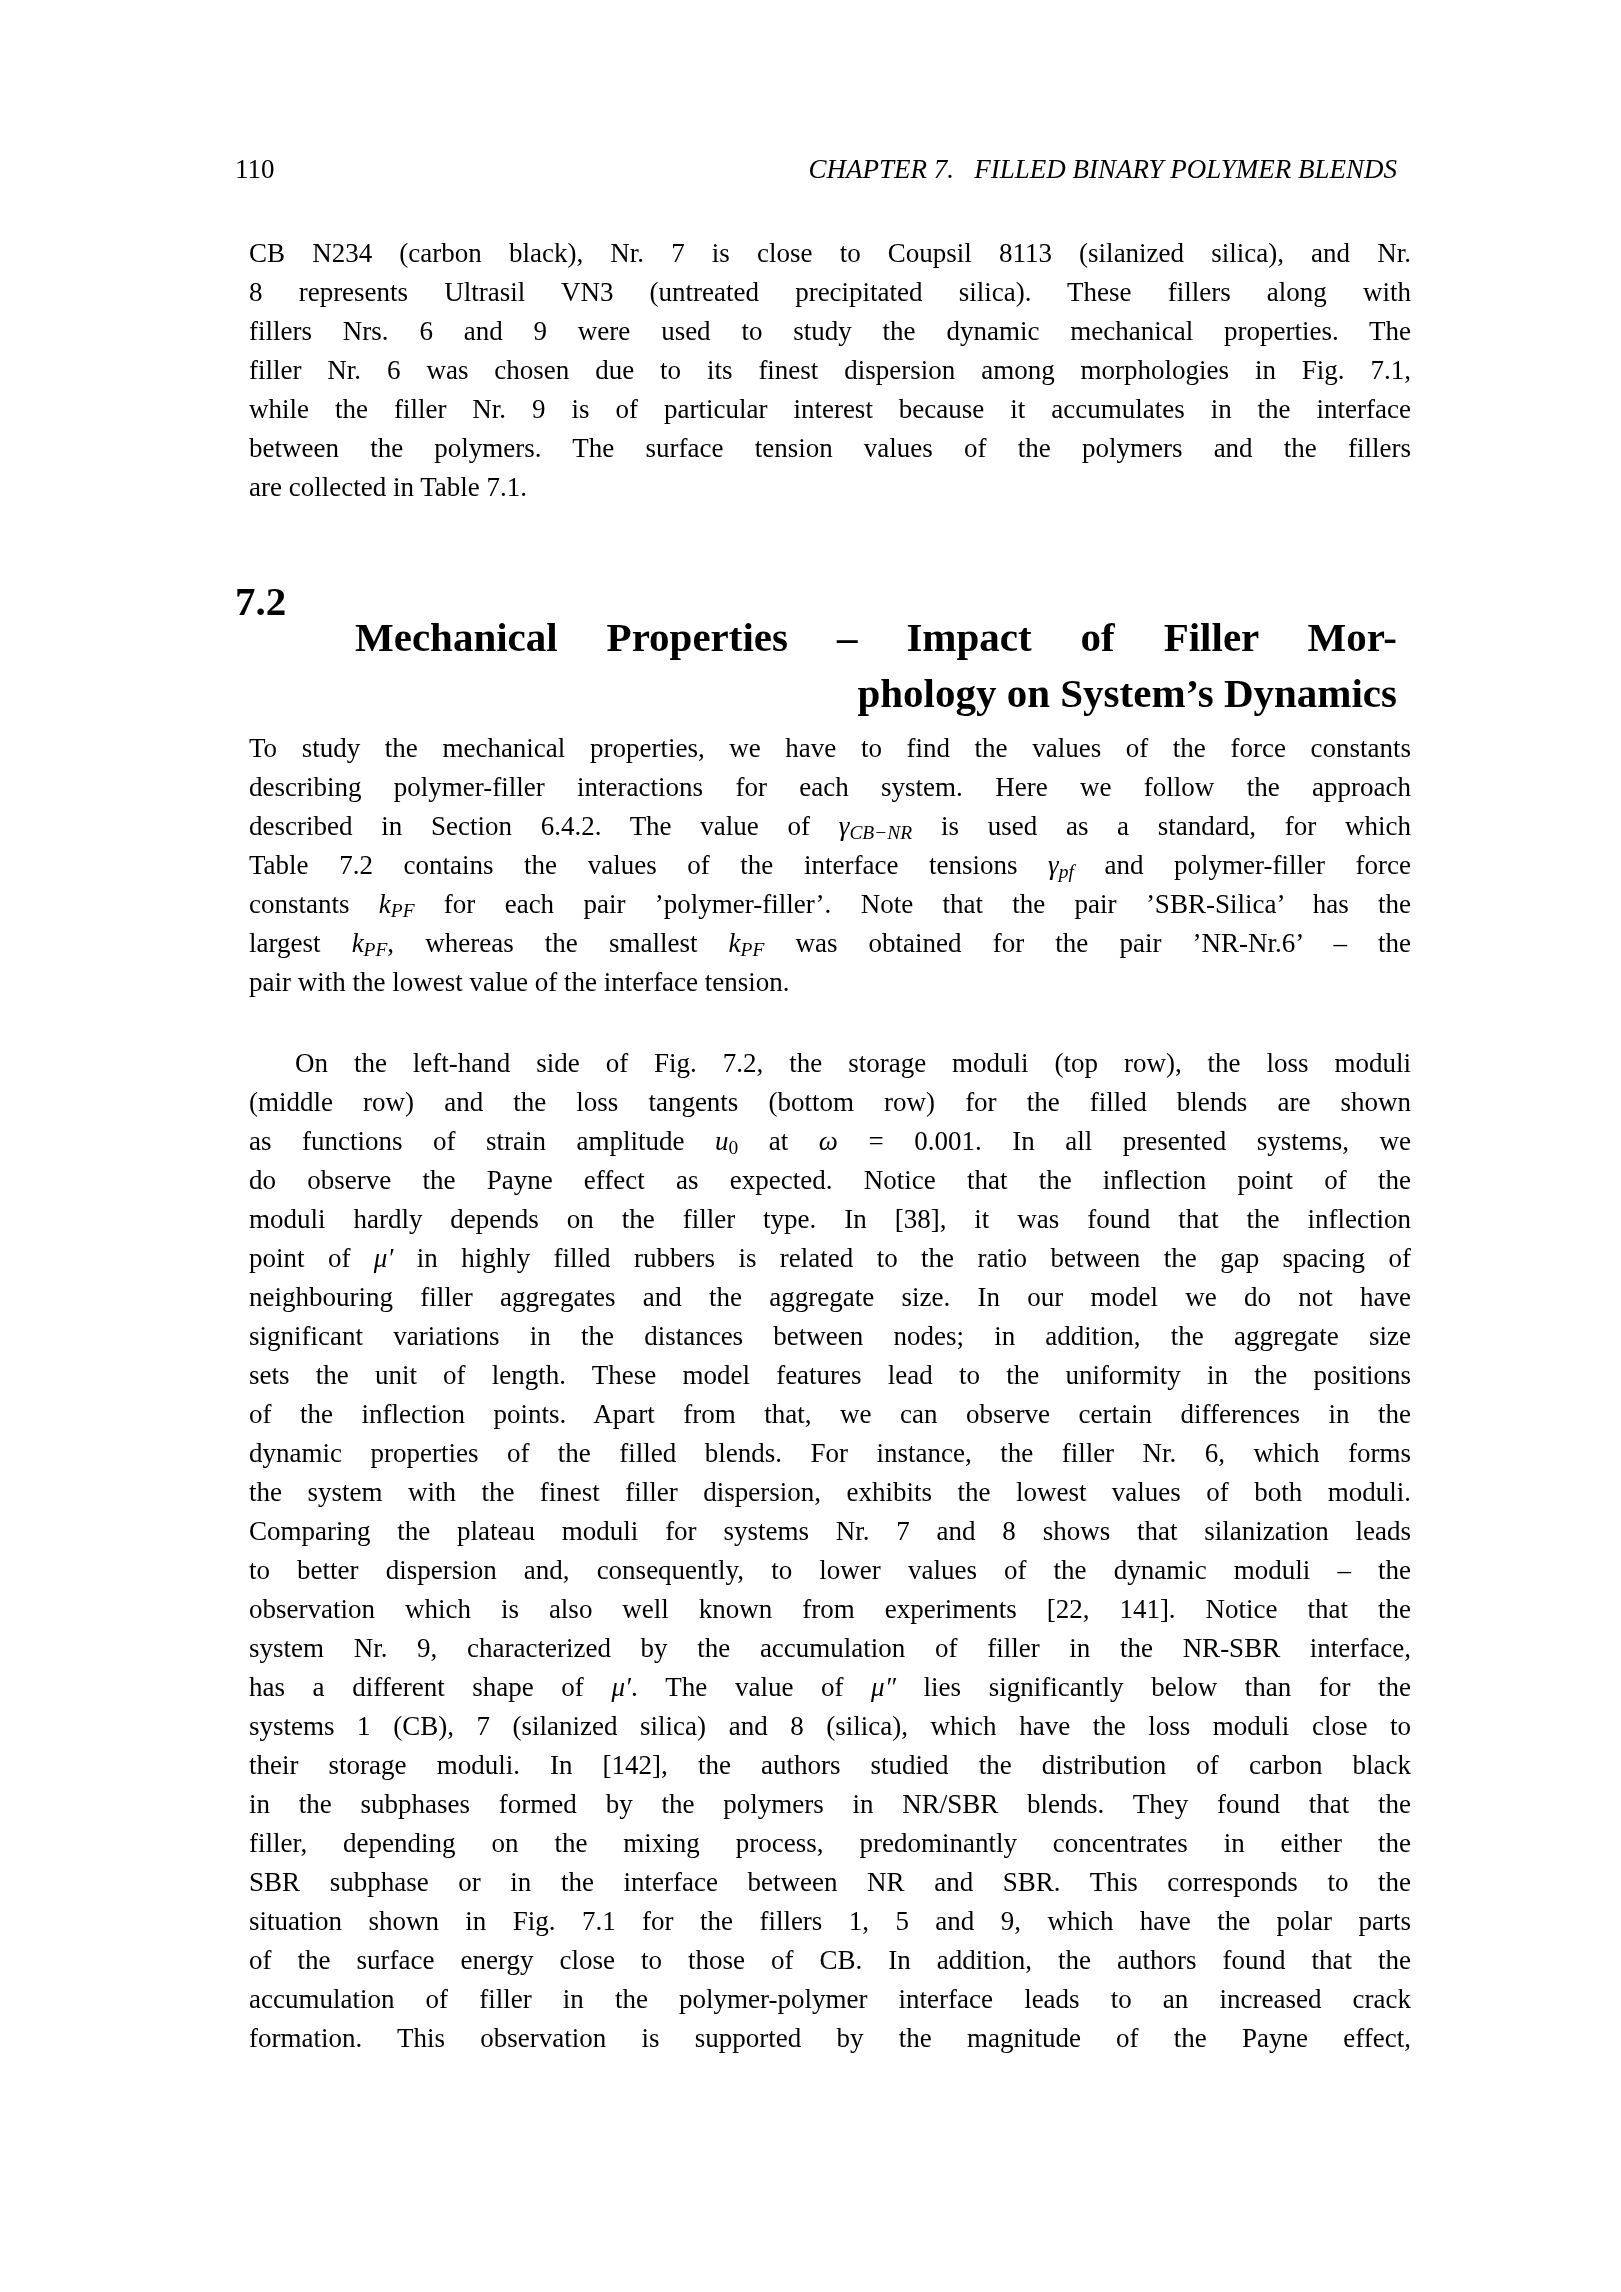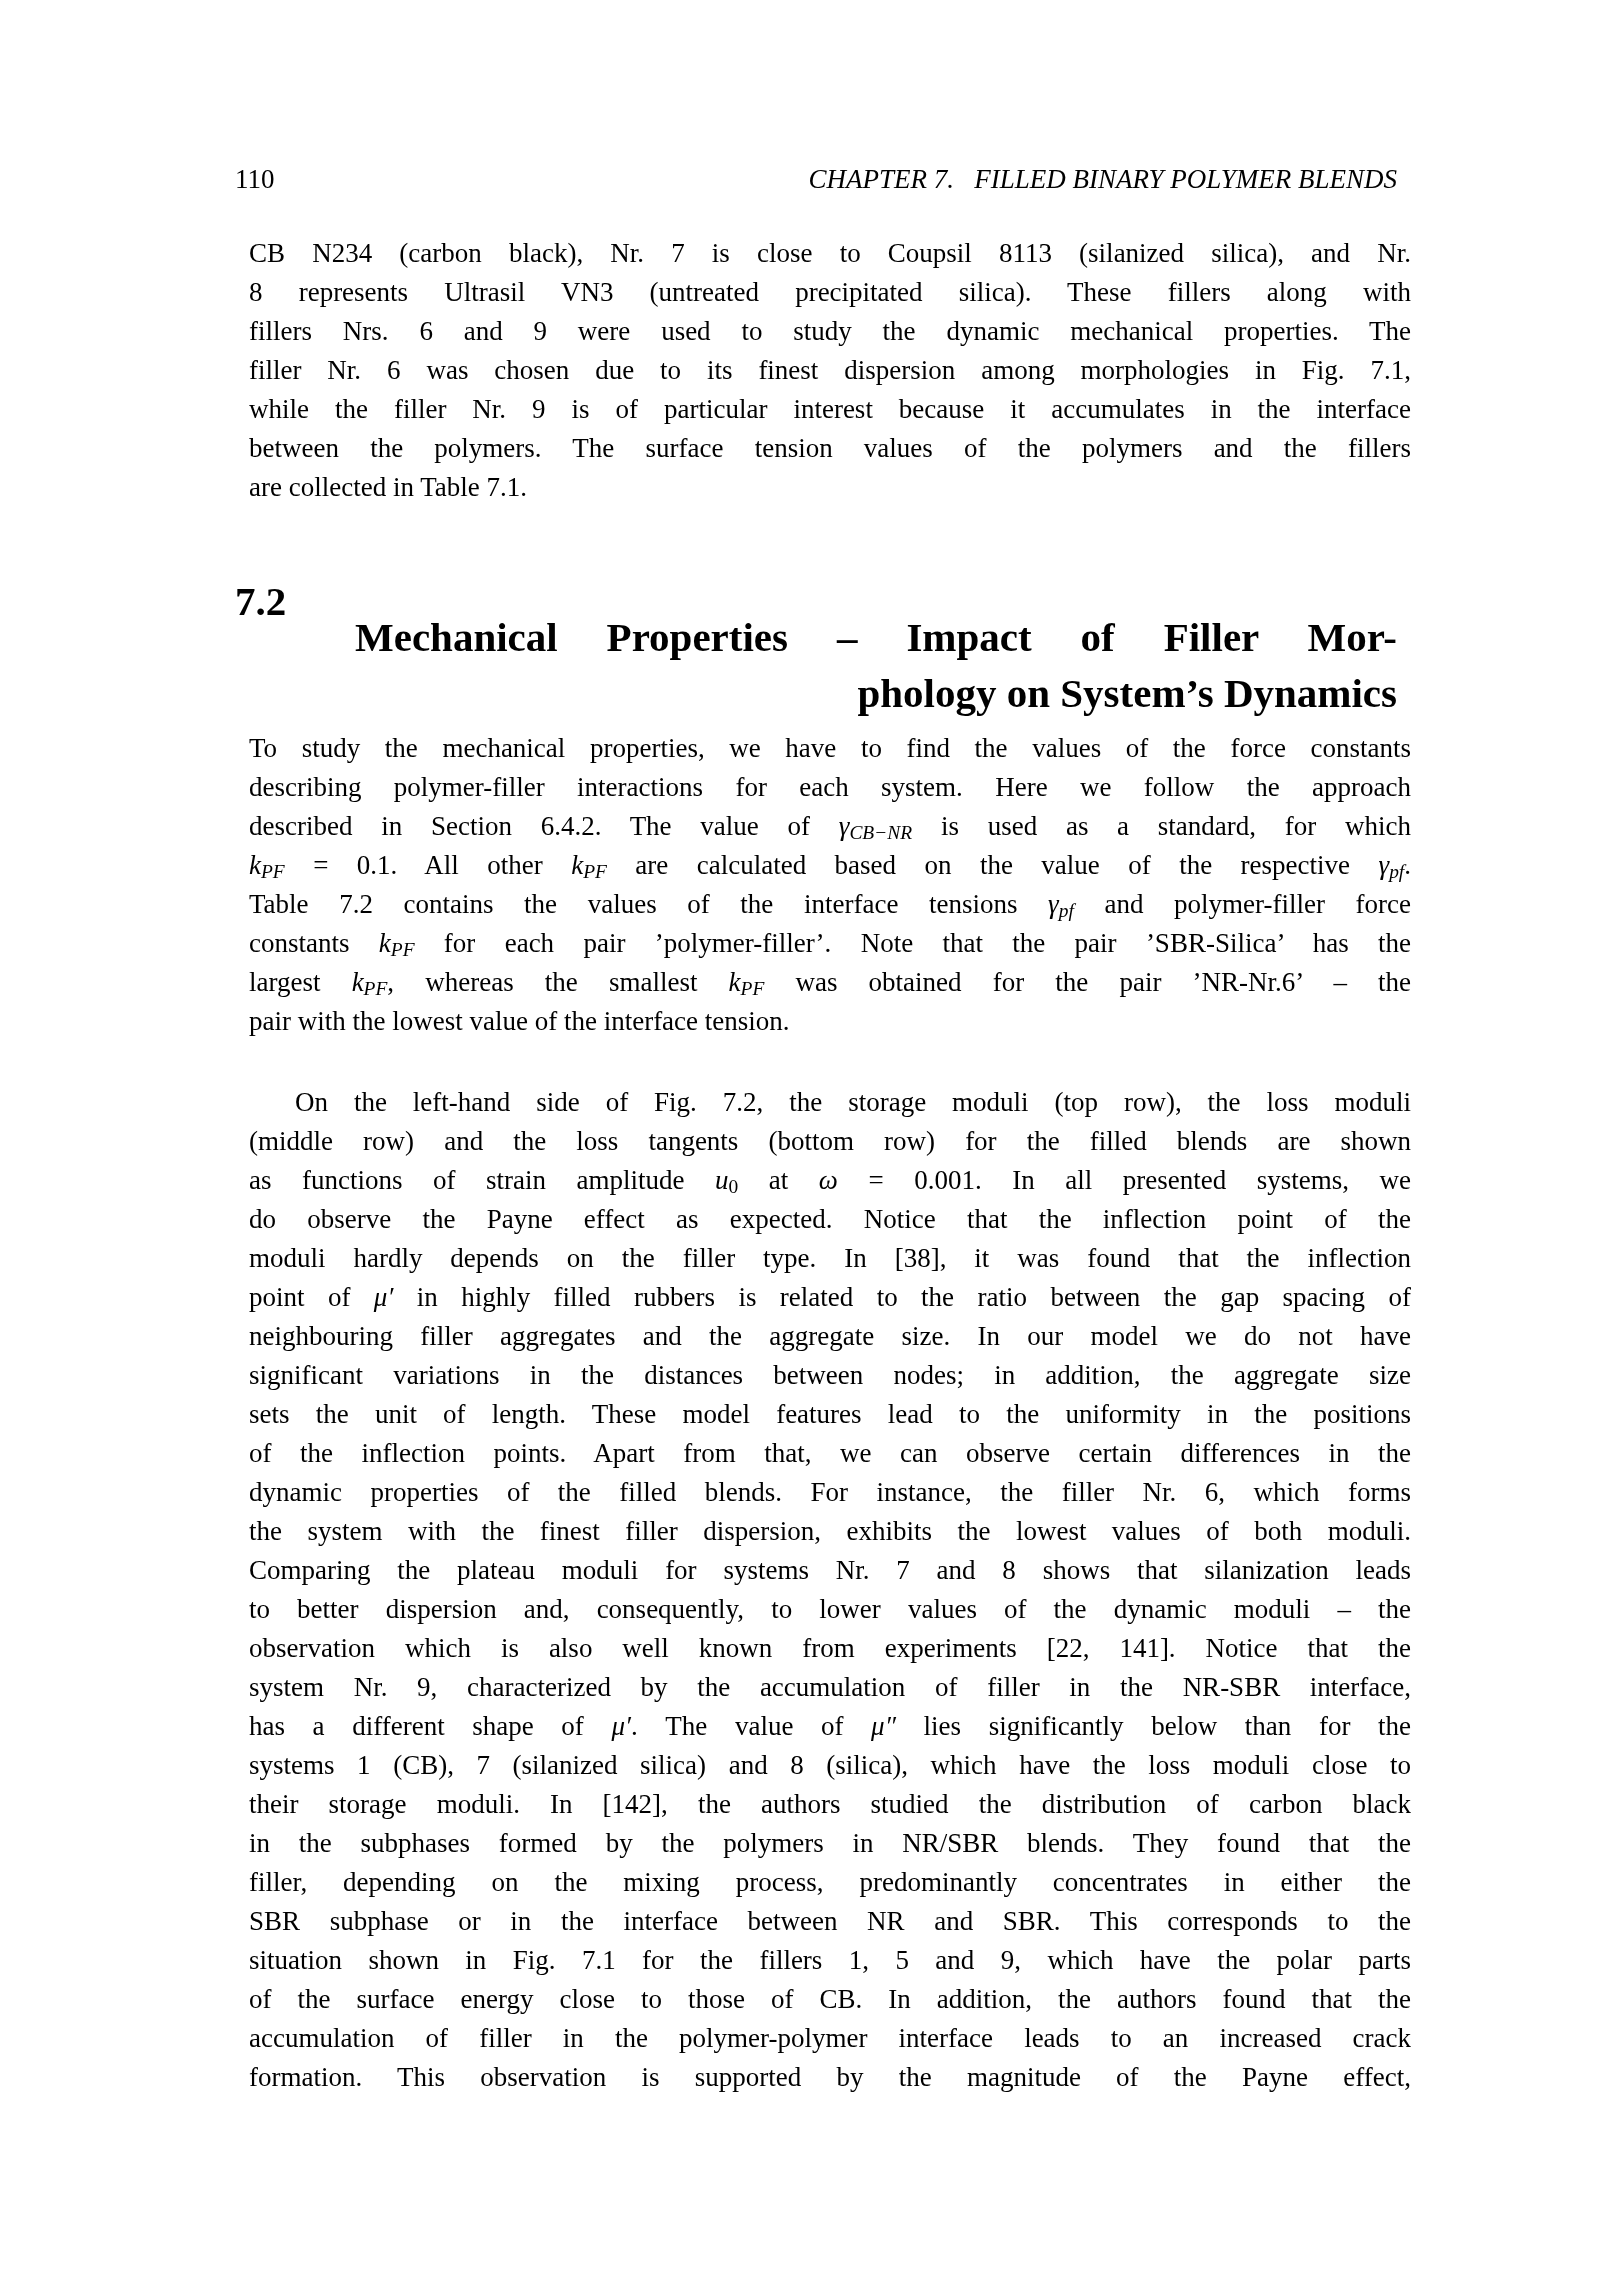--- a/index.html
+++ b/index.html
@@ -12,21 +12,21 @@
     width: 1621px;
     height: 2293px;
     background: #ffffff;
     color: #000000;
     font-family: "Liberation Serif", "DejaVu Serif", serif;
     overflow: hidden;
   }
   .running-head {
     position: absolute;
     left: 235px;
-    top: 160px;
+    top: 150px;
     width: 1162px;
     display: flex;
     justify-content: space-between;
     align-items: baseline;
     font-size: 27px;
     line-height: 39px;
   }
   .rh-title {
     font-style: italic;
   }
@@ -96,21 +96,20 @@
     <span class="sec-title">
       <span class="sec-line sec-line1">Mechanical Properties – Impact of Filler Mor-</span>
       <span class="sec-line sec-line2">phology on System’s Dynamics</span>
     </span>
   </div>
 
   <div class="block block-b">
       <div class="line">To study the mechanical properties, we have to find the values of the force constants</div>
       <div class="line">describing polymer-filler interactions for each system. Here we follow the approach</div>
       <div class="line">described in Section 6.4.2. The value of <i>γ</i><sub><i>CB−NR</i></sub> is used as a standard, for which</div>
-      <div class="line"><i>k</i><sub><i>PF</i></sub> = 0.1. All other <i>k</i><sub><i>PF</i></sub> are calculated based on the value of the respective <i>γ</i><sub><i>pf</i></sub>.</div>
       <div class="line">Table 7.2 contains the values of the interface tensions <i>γ</i><sub><i>pf</i></sub> and polymer-filler force</div>
       <div class="line">constants <i>k</i><sub><i>PF</i></sub> for each pair ’polymer-filler’. Note that the pair ’SBR-Silica’ has the</div>
       <div class="line">largest <i>k</i><sub><i>PF</i></sub>, whereas the smallest <i>k</i><sub><i>PF</i></sub> was obtained for the pair ’NR-Nr.6’ – the</div>
       <div class="line end">pair with the lowest value of the interface tension.</div>
       <div class="line indent">On the left-hand side of Fig. 7.2, the storage moduli (top row), the loss moduli</div>
       <div class="line">(middle row) and the loss tangents (bottom row) for the filled blends are shown</div>
       <div class="line">as functions of strain amplitude <i>u</i><sub>0</sub> at <i>ω</i> = 0.001. In all presented systems, we</div>
       <div class="line">do observe the Payne effect as expected. Notice that the inflection point of the</div>
       <div class="line">moduli hardly depends on the filler type. In [38], it was found that the inflection</div>
       <div class="line">point of <i>μ′</i> in highly filled rubbers is related to the ratio between the gap spacing of</div>

